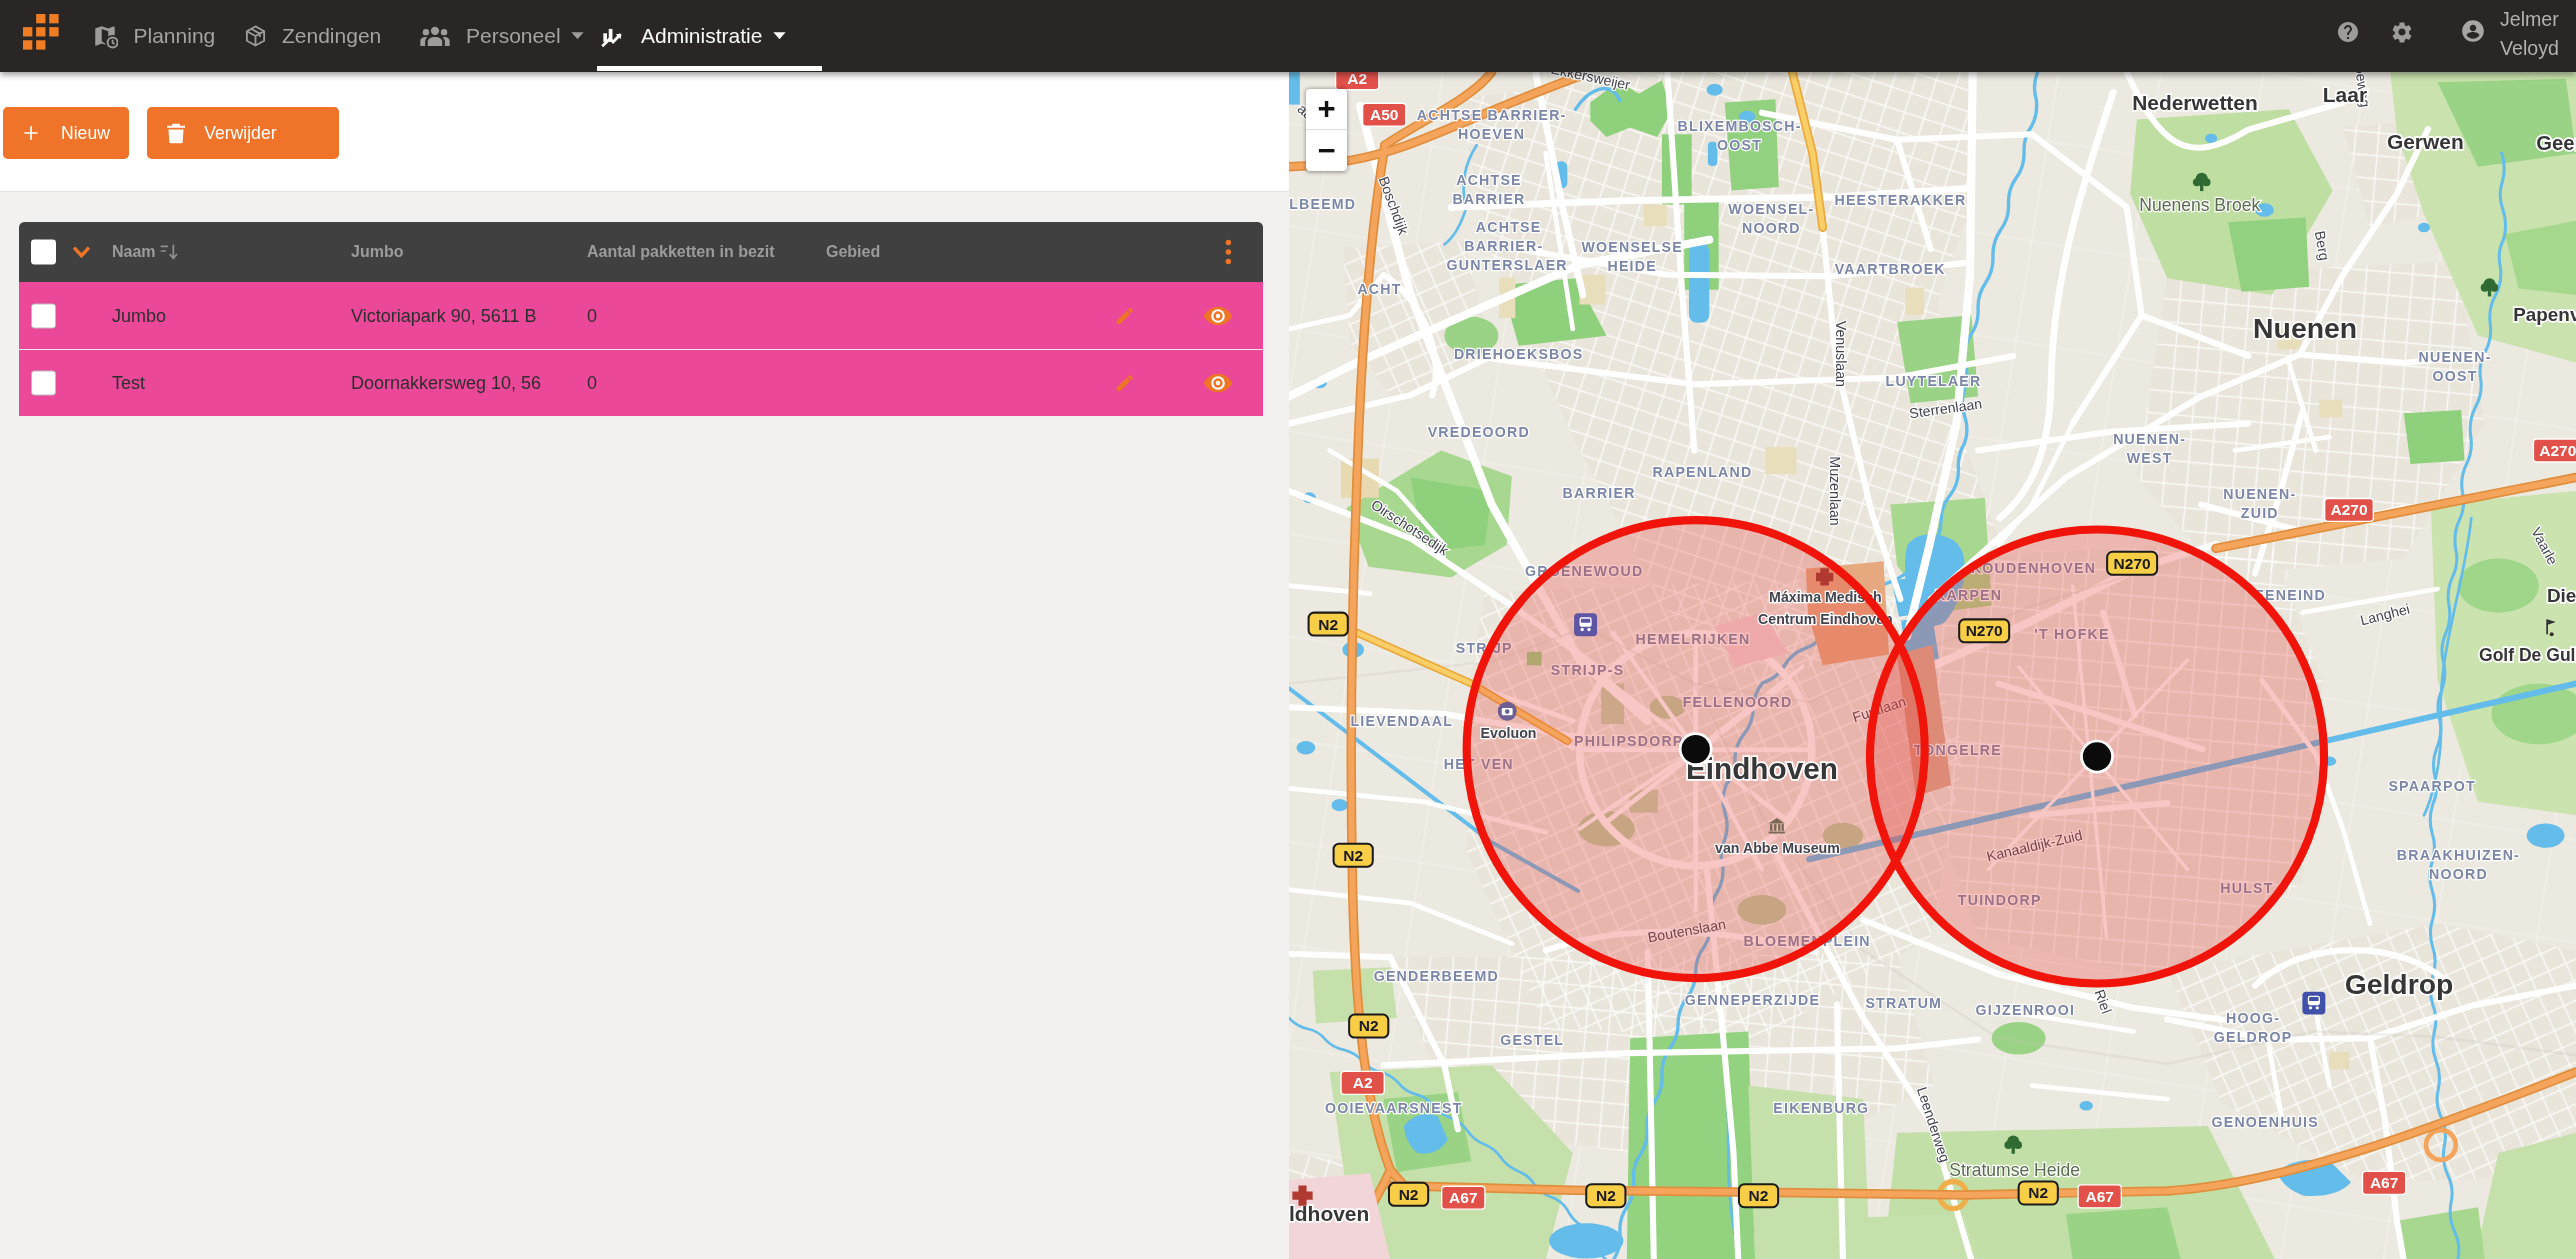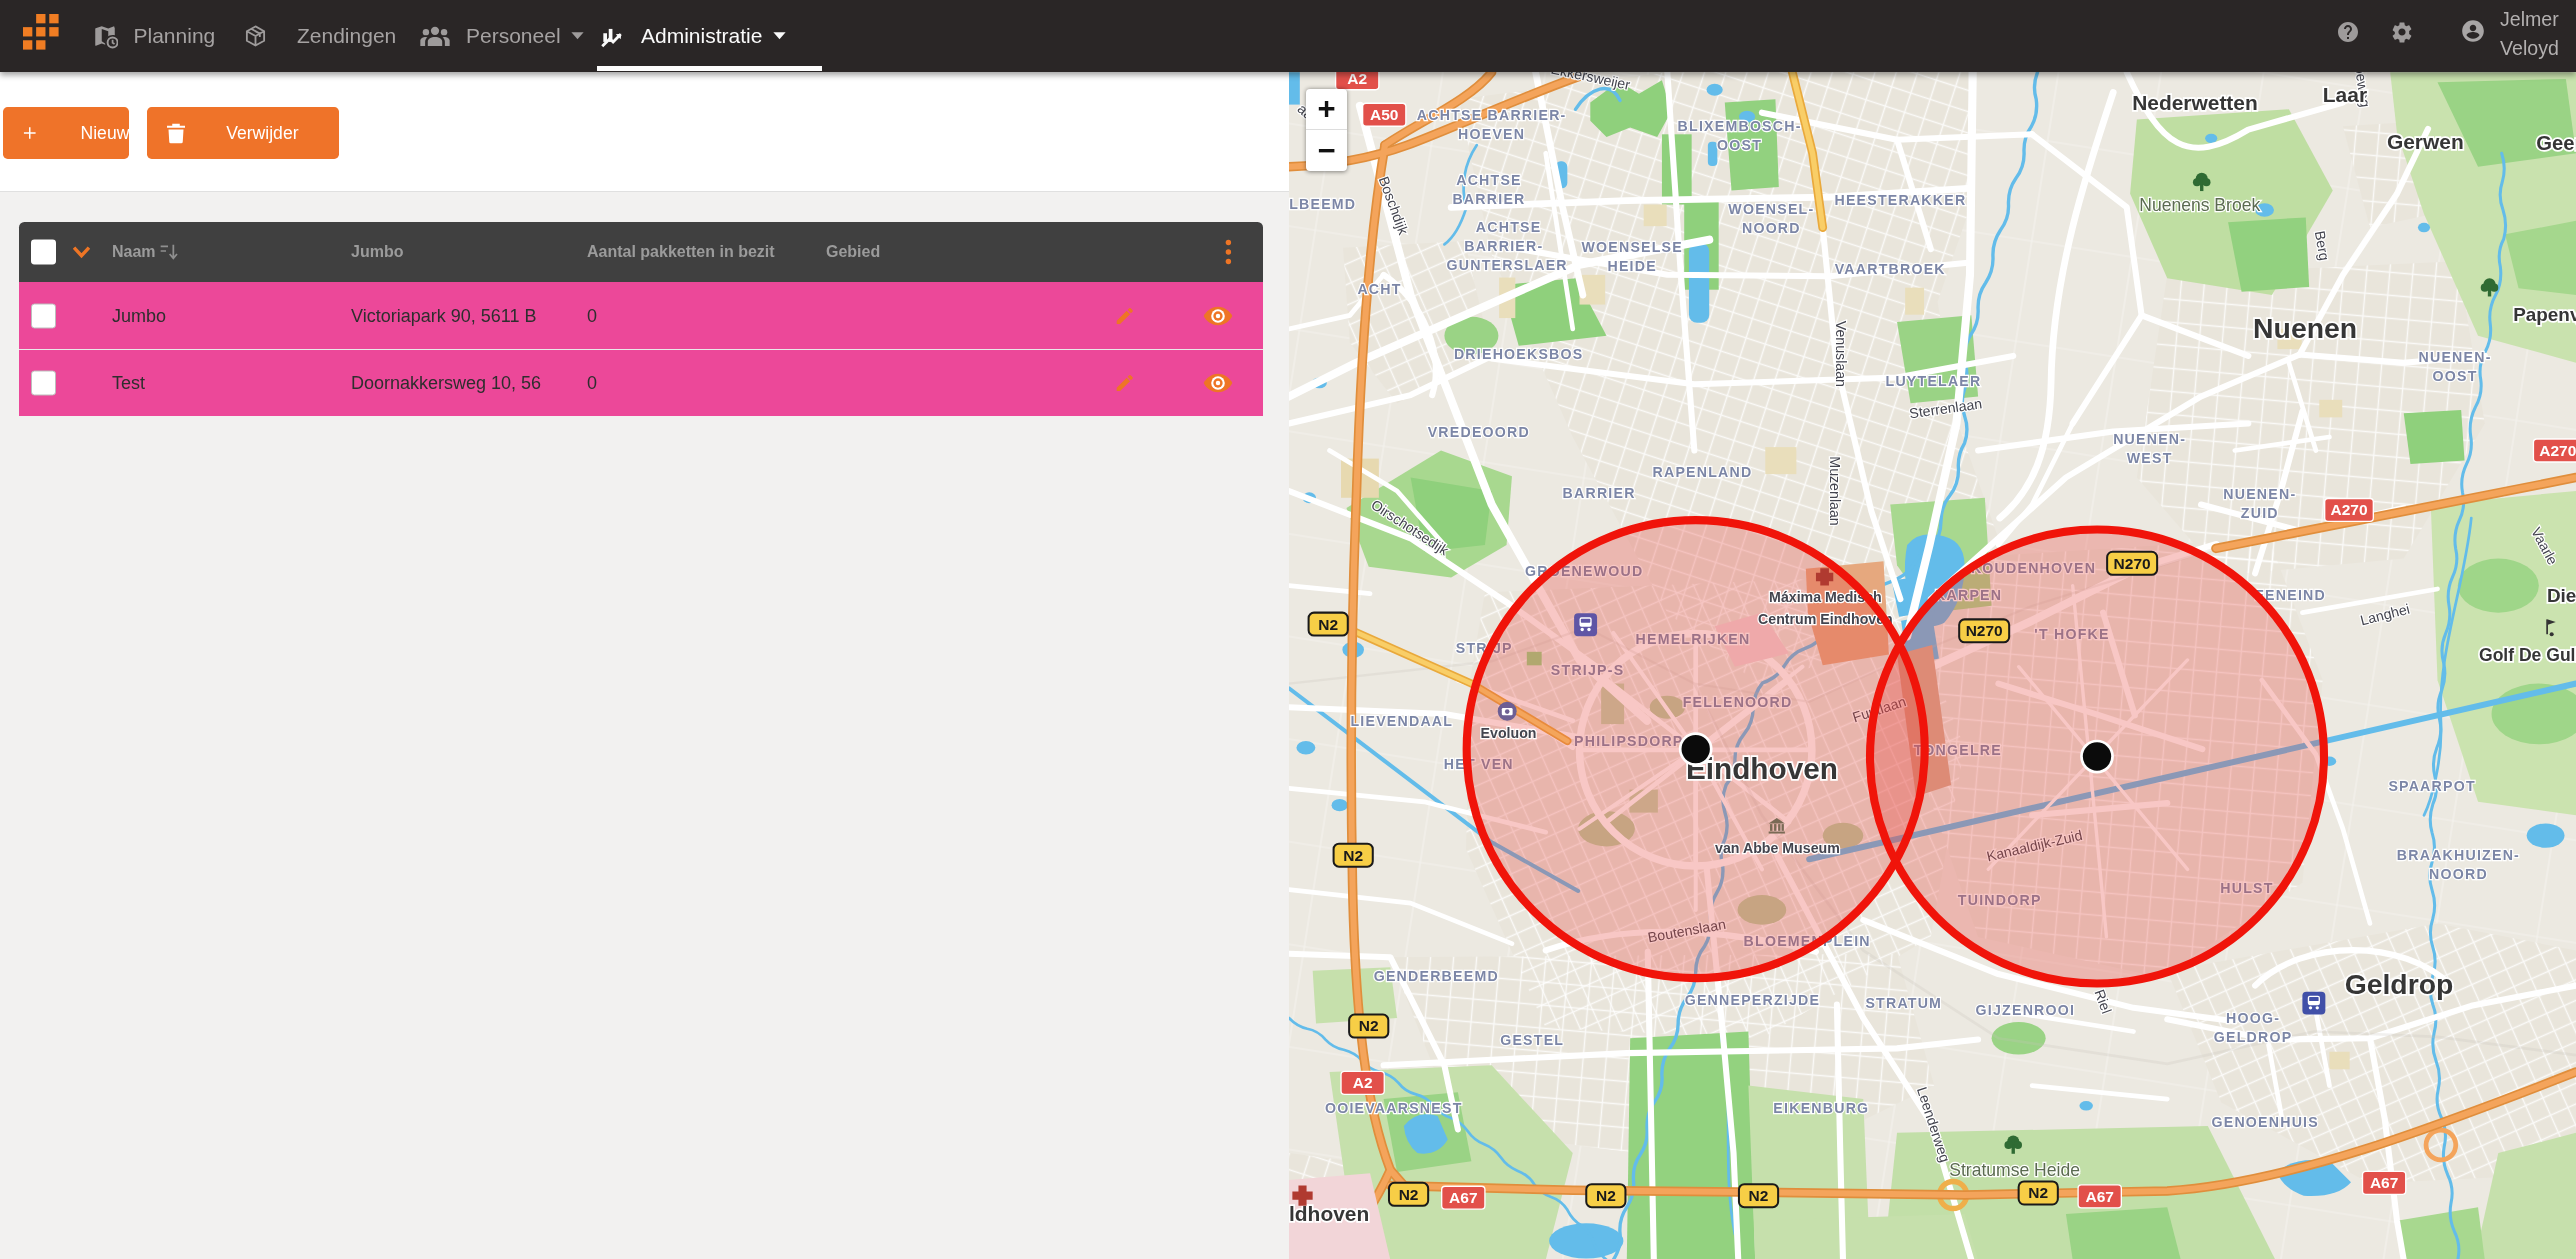--- a/index.html
+++ b/index.html
@@ -5,21 +5,21 @@
 * { margin:0; padding:0; box-sizing:border-box; }
 html,body { width:2576px; height:1259px; }
 #page { position:relative; width:2576px; height:1259px; font-family:"Liberation Sans",sans-serif; overflow:hidden; background:#F1F0EE; }
 #nav { position:absolute; top:0; left:0; width:2576px; height:72px; background:#2A2626; box-shadow:0 2.7px 6px rgba(0,0,0,0.38); z-index:30; }
 .navitem { position:absolute; top:0; height:72px; display:flex; align-items:center; color:#A5A2A2; font-size:21px; }
 .navitem svg { display:block; }
 #underline { position:absolute; left:597px; top:66px; width:225px; height:5.4px; background:#FDFDFD; z-index:31;}
 #uname { position:absolute; left:2500px; top:4.7px; color:#B3B0B0; font-size:19.6px; line-height:29px; z-index:31;}
 #panel { position:absolute; top:72px; left:0; width:1289px; height:1188px; background:#F2F1F0; z-index:5;}
 #topstrip { position:absolute; top:0; left:0; width:1289px; height:120px; background:#FFFFFF; border-bottom:0.7px solid #E0E0E0; }
-.obtn { position:absolute; top:35px; height:52px; background:#EF7329; border-radius:4.7px; color:#FFFFFF; font-size:17.6px; display:flex; align-items:center;gap:22px; }
+.obtn { position:absolute; top:35px; height:52px; background:#EF7329; border-radius:4.7px; color:#FFFFFF; font-size:17.6px; display:flex; align-items:center; }
 #btn1 { left:3.4px; width:126px; }
 #btn2 { left:147px; width:192px; }
 #tbl { position:absolute; left:19px; top:150px; width:1244px; }
 #thead { position:relative; height:60px; background:#404040; border-radius:5.4px 5.4px 0 0; color:#9B9B9B; font-size:16px; font-weight:bold; }
 .trow { position:relative; height:67px; background:#ec4899; color:#2E2E2E; font-size:18px; }
 .trow + .trow { border-top:0.7px solid #E9E9E9; }
 .cell { position:absolute; top:50%; transform:translateY(-50%); white-space:nowrap; }
 .cbx { position:absolute; left:12px; top:50%; transform:translateY(-50%); width:25px; height:25px; border-radius:3.4px; }
 #map { position:absolute; left:1289px; top:72px; width:1287px; height:1188px; z-index:4; background:#ECE9E2; }
 #zoomctl { position:absolute; left:17px; top:17px; width:41px; height:82px; background:#FFFFFF; border-radius:4px; box-shadow:0 0.7px 4px rgba(0,0,0,0.45); z-index:20; }
@@ -46,21 +46,21 @@
           <path d="M20.5 3l-.16.03L15 5.1 9 3 3.36 4.9c-.21.07-.36.25-.36.48V20.5c0 .28.22.5.5.5l.16-.03L9 18.9l3.32 1.16c-.2-.65-.32-1.34-.32-2.06 0-3.87 3.13-7 7-7 .71 0 1.39.11 2.04.3L21 4.5c0-.28-.22-.5-.5-.5zM15 7.1v5.16c-1.83 1.27-3 3.4-3 5.74 0 .34.03.67.08 1L9 16.9V5.46l6 2.1.0-.46z"></path>
           <circle cx="19" cy="18" r="4.6" fill="none" stroke="#9E9B9B" stroke-width="1.8"></circle>
           <path d="M19 15.5v2.7l1.8 1.1" stroke="#9E9B9B" stroke-width="1.6" fill="none"></path>
         </svg>
       <span style="margin-left:15.5px">Planning</span>
     </div>
     <div class="navitem" style="left:244px">
       <svg width="23" height="24" viewBox="0 0 24 24" fill="none" stroke="#9E9B9B" stroke-width="1.9">
           <path d="M12 2 L21 7 V17 L12 22 L3 17 V7 Z M3 7 L12 12 L21 7 M12 12 V22 M7.5 4.5 L16.5 9.5 V13"></path>
         </svg>
-      <span style="margin-left:30px">Zendingen</span>
+      <span style="margin-left:15px">Zendingen</span>
     </div>
     <div class="navitem" style="left:420px">
       <svg width="30" height="20" viewBox="0 0 22 15" fill="#9E9B9B">
           <circle cx="11" cy="3.6" r="3.1"></circle>
           <path d="M11 8.2c-3 0-5.4 1.5-5.4 3.4V15h10.8v-3.4c0-1.9-2.4-3.4-5.4-3.4z"></path>
           <circle cx="4.2" cy="4.6" r="2.4"></circle>
           <path d="M4.2 8.2C2 8.2 0 9.4 0 10.9V15h3.6v-3.2c0-1.3.6-2.4 1.7-3.2-.4-.2-.7-.4-1.1-.4z"></path>
           <circle cx="17.8" cy="4.6" r="2.4"></circle>
           <path d="M17.8 8.2c2.2 0 4.2 1.2 4.2 2.7V15h-3.6v-3.2c0-1.3-.6-2.4-1.7-3.2.4-.2.7-.4 1.1-.4z"></path>
         </svg>

